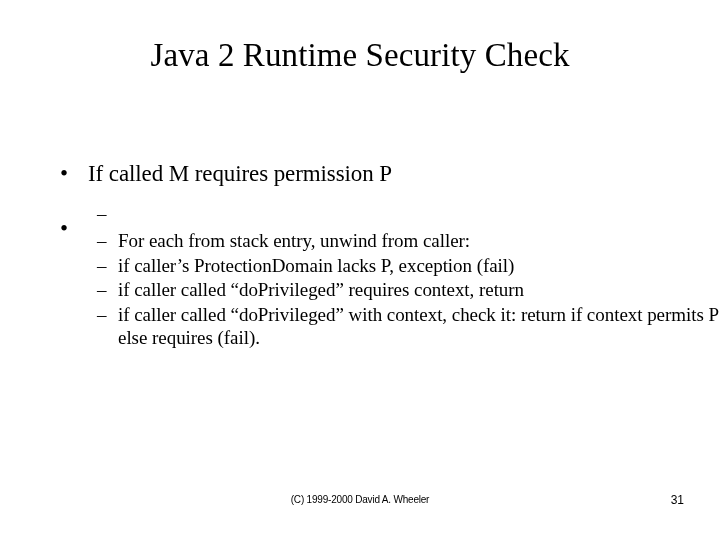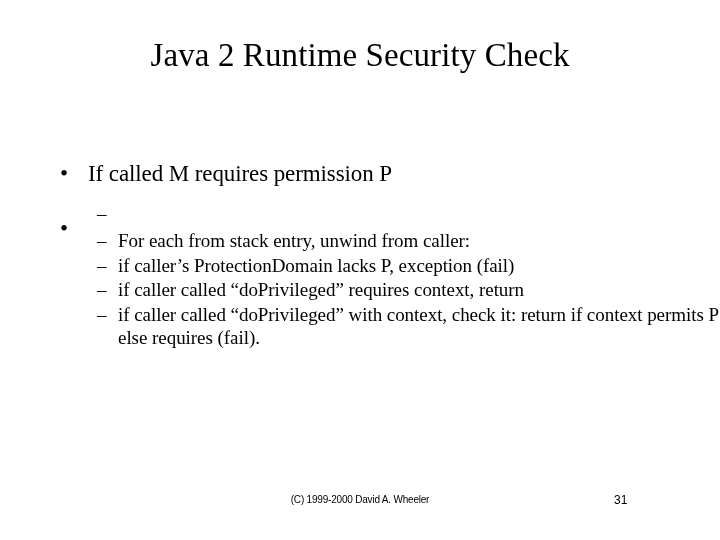--- a/index.html
+++ b/index.html
@@ -89,21 +89,21 @@
     font-family: "Liberation Sans", "DejaVu Sans", sans-serif;
     font-size: 10px;
     color: #000000;
     letter-spacing: -0.2px;
   }
   .footer-pagenum {
     position: absolute;
     left: 614px;
     top: 493px;
     width: 70px;
-    text-align: left;
+    text-align: right;
     font-family: "Liberation Sans", "DejaVu Sans", sans-serif;
     font-size: 12px;
     color: #000000;
   }
 </style>
 </head>
 <body>
 
 <div class="slide">
 

